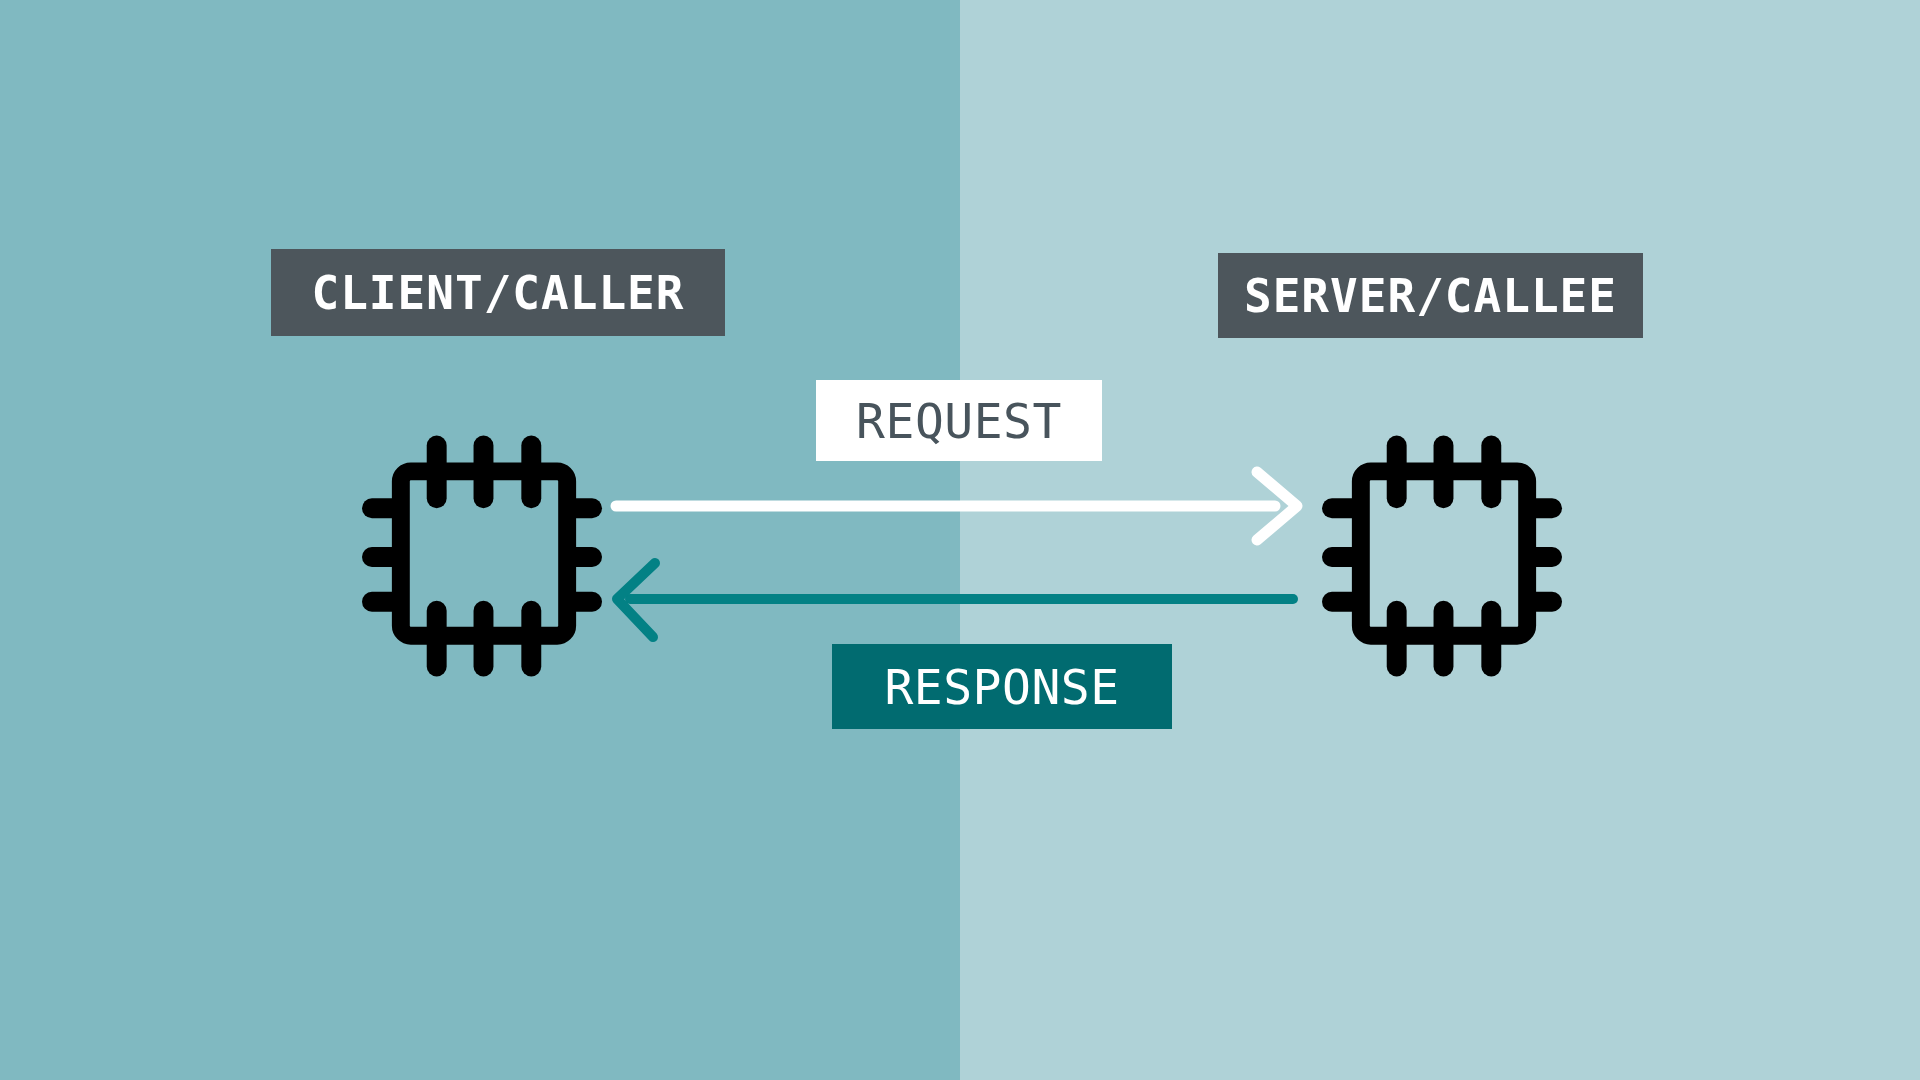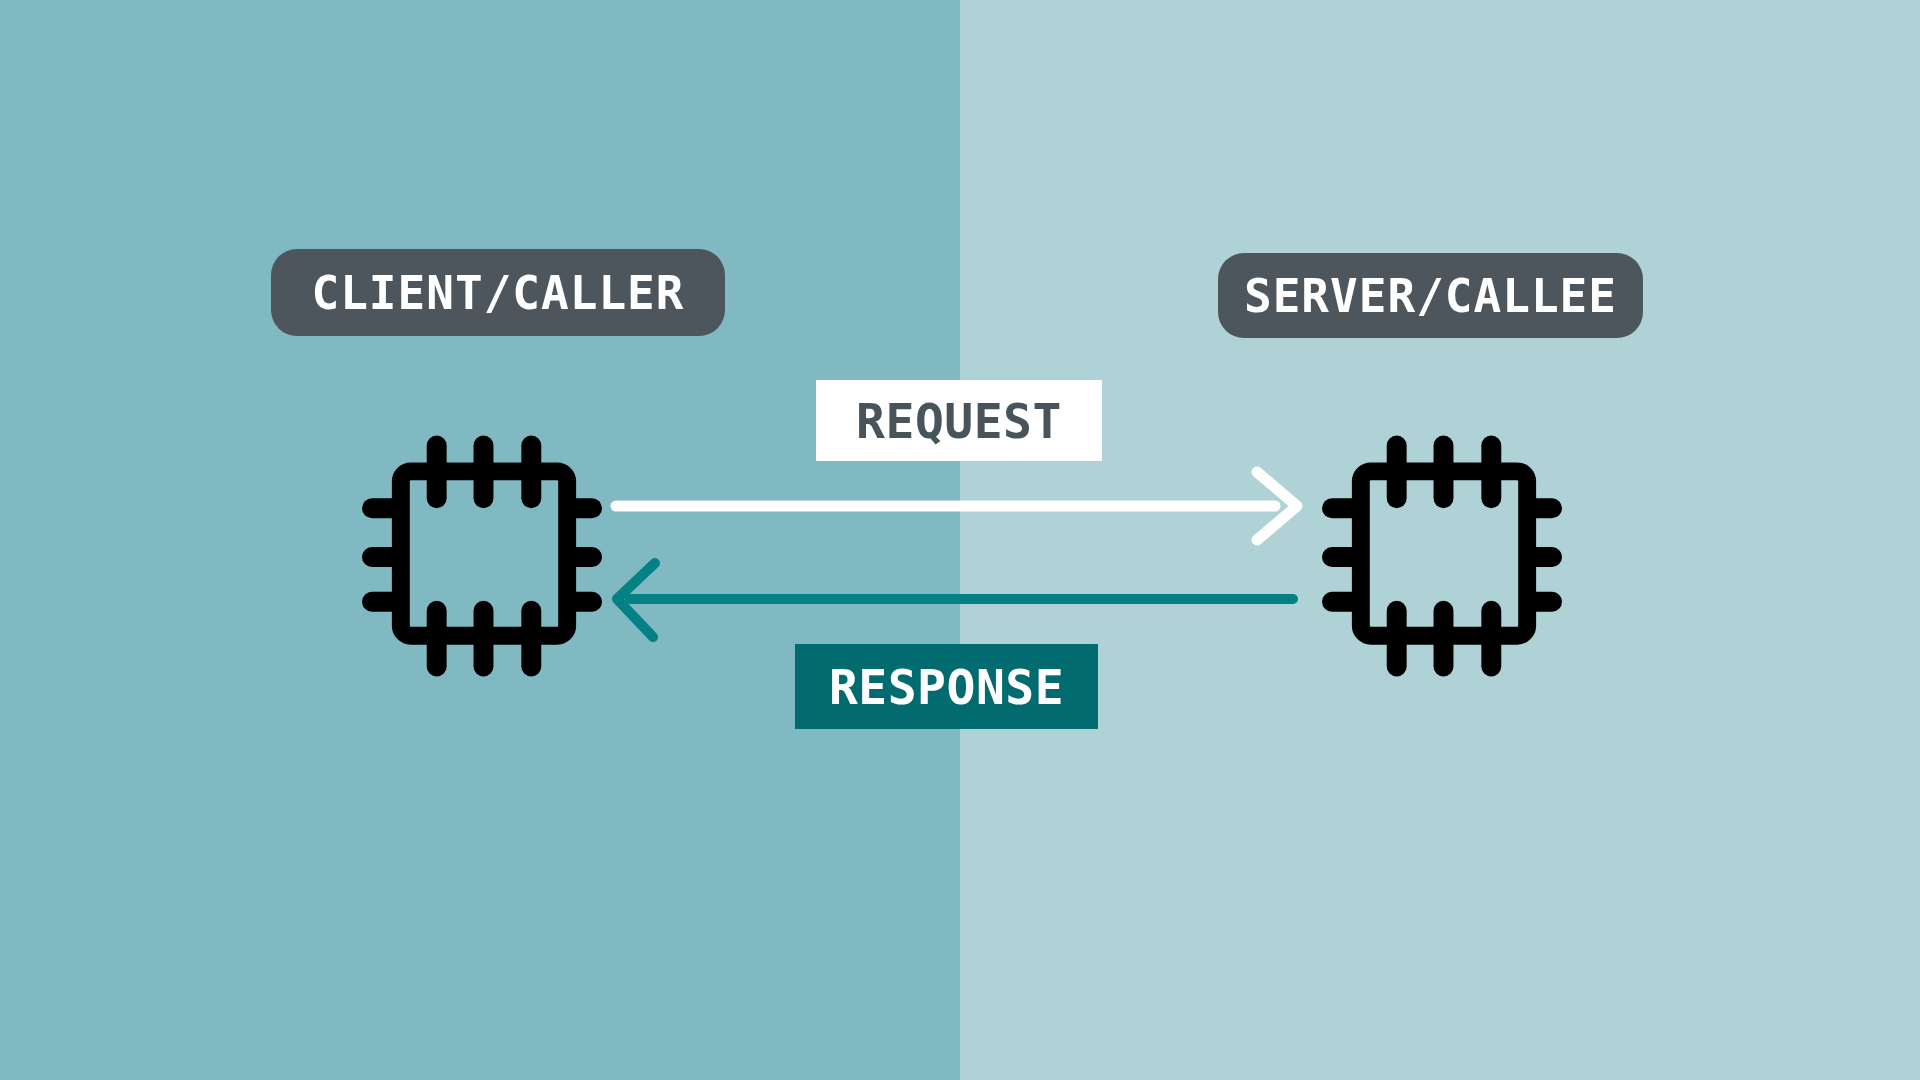--- a/index.html
+++ b/index.html
@@ -26,42 +26,41 @@
     position: absolute;
     display: flex;
     align-items: center;
     justify-content: center;
     background: var(--node-label-bg, #4d565c);
     color: var(--node-label-text, #ffffff);
     font-size: 46px;
     font-weight: bold;
     letter-spacing: 1px;
     white-space: nowrap;
-    border-radius: 26px;
   }
   .node-label.client { left: 271px;  top: 249px; width: 454px; height: 87px; }
   .node-label.server { left: 1218px; top: 253px; width: 425px; height: 85px; }
 
   .tag {
     position: absolute;
     display: flex;
     align-items: center;
     justify-content: center;
     font-size: 48px;
-    font-weight: bold;
+    font-weight: normal;
     letter-spacing: 0.5px;
     white-space: nowrap;
   }
   .tag.request {
     left: 816px; top: 380px; width: 286px; height: 81px;
     background: var(--request-tag-bg, #ffffff);
     color: var(--request-tag-text, #48545c);
   }
   .tag.response {
-    left: 795px; top: 644px; width: 303px; height: 85px;
+    left: 832px; top: 644px; width: 340px; height: 85px;
     background: var(--response-tag-bg, #016b70);
     color: var(--response-tag-text, #ffffff);
     text-align: center;
   }
 
   svg.chip {
     position: absolute;
     width: 241px;
     height: 242px;
   }

